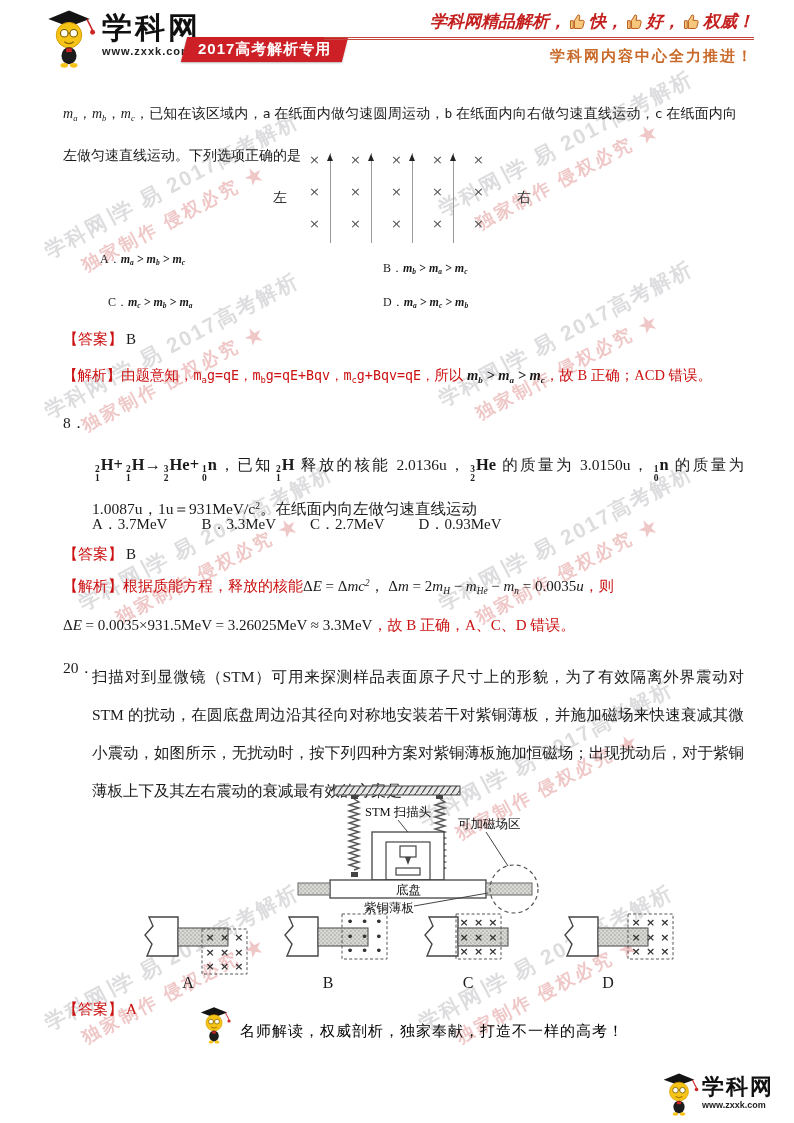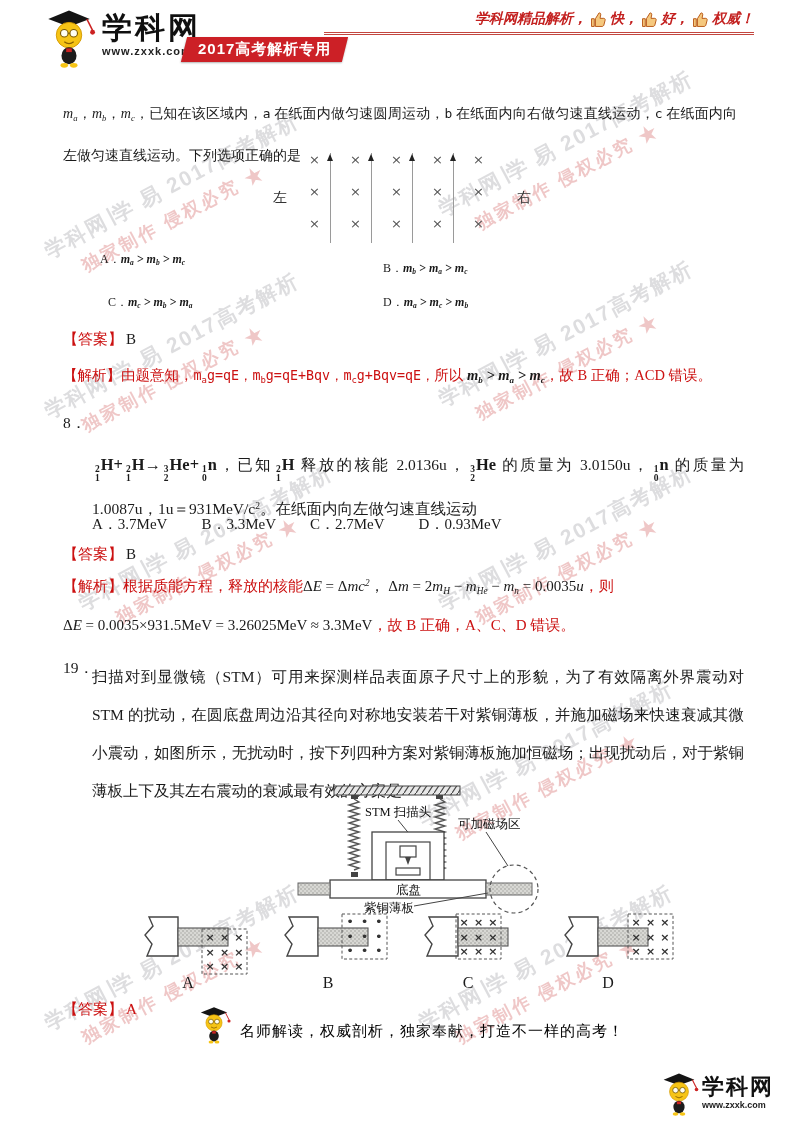--- a/index.html
+++ b/index.html
@@ -10,21 +10,21 @@
   
   .site-name{font-family:"Liberation Sans","DejaVu Sans",sans-serif;font-weight:900;
              font-size:30px;letter-spacing:3px;color:#101010;line-height:30px;}
   .site-url{font-family:"Liberation Sans",sans-serif;font-weight:bold;font-size:11px;
             letter-spacing:1px;color:#222;margin-top:2px;}
   .banner{background:#cc2026;color:#fff;transform:skewX(-14deg);padding:3px 14px;
           font-family:"Liberation Sans",sans-serif;font-weight:bold;font-size:15px;
           box-shadow:0 1px 2px rgba(0,0,0,.3);}
   .banner>span{display:inline-block;transform:skewX(14deg);letter-spacing:1px;}
   .slogan1{display:flex;justify-content:flex-end;align-items:center;gap:3px;
-           color:#c3201f;font-weight:bold;font-style:italic;font-size:14px;
+           color:#c3201f;font-weight:bold;font-style:italic;font-size:17px;
            border-bottom:3px double #c3463f;padding-bottom:4px;}
   .slogan2{margin-top:7px;text-align:right;color:#c96a2a;font-size:15px;font-weight:bold;
            font-family:"Liberation Sans",sans-serif;letter-spacing:2px;}
   .thumb{width:17px;height:17px;flex:0 0 auto;}
 
   
   .para{font-size:14px;line-height:37px;text-align:justify;}
   .m  {font-family:"Liberation Serif",serif;font-style:italic;}
   .mb {font-family:"Liberation Serif",serif;font-style:italic;font-weight:bold;}
   .mu {font-family:"Liberation Serif",serif;}
@@ -172,20 +172,21 @@
       <span>快，</span>
       <svg class="thumb" viewBox="0 0 22 22">
           <use href="#thumbup"></use>
         </svg>
       <span>好，</span>
       <svg class="thumb" viewBox="0 0 22 22">
           <use href="#thumbup"></use>
         </svg>
       <span>权威！</span>
     </div>
+    <div class="slogan2">学科网内容中心全力推进！</div>
   </div>
 
   <div class="abs para" style="left:63px;top:95px;width:674px"><span class="m">m</span><span class="m sb">a</span><span>，</span><span class="m">m</span><span class="m sb">b</span><span>，</span><span class="m">m</span><span class="m sb">c</span><span>，已知在该区域内，</span><span class="lt">a</span><span> 在纸面内做匀速圆周运动，</span><span class="lt">b</span><span> 在纸面内向右做匀速直线运动，</span><span class="lt">c</span><span> 在纸面内向左做匀速直线运动。下列选项正确的是</span></div>
 
   <div class="abs" id="field-fig" style="left:297px;top:151px">
     <span class="sidelab" style="left:-24px">左</span>
     <span class="sidelab" style="right:-24px">右</span>
   <span class="fsym" style="left: 12px; top: 2px;">×</span>
       <span class="fsym" style="left: 53px; top: 2px;">×</span>
       <span class="fsym" style="left: 94px; top: 2px;">×</span>
@@ -249,21 +250,21 @@
     <span>C．2.7MeV</span>
     <span>D．0.93MeV</span>
   </div>
 
   <div class="abs ansline" style="left:63px;top:545px">
     <span class="lab">【答案】</span><span class="val">B</span>
   </div>
   <div class="abs nowrap" style="left:63px;top:577px;font-size:15px"><span class="r">【解析】根据质能方程，释放的核能</span><span class="mu">Δ</span><span class="m">E</span><span class="mu"> = Δ</span><span class="m">mc</span><span class="m sp">2</span><span class="mu">， Δ</span><span class="m">m</span><span class="mu"> = 2</span><span class="m">m</span><span class="m sb">H</span><span class="mu"> − </span><span class="m">m</span><span class="m sb">He</span><span class="mu"> − </span><span class="m">m</span><span class="m sb">n</span><span class="mu"> = 0.0035</span><span class="m">u</span><span class="r">，则</span></div>
   <div class="abs nowrap" style="left:63px;top:616px;font-size:15px"><span class="mu">Δ</span><span class="m">E</span><span class="mu"> = 0.0035×931.5MeV = 3.26025MeV ≈ 3.3MeV</span><span class="r">，故 B 正确，A、C、D 错误。</span></div>
 
-  <span class="abs q-num" style="left:63px;top:658px">19．</span>
+  <span class="abs q-num" style="left:63px;top:658px">20．</span>
   <div class="abs" style="left:92px;top:658px;width:652px;font-size:15.5px;line-height:38px;text-align:justify">扫描对到显微镜（STM）可用来探测样品表面原子尺寸上的形貌，为了有效隔离外界震动对 STM 的扰动，在圆底盘周边沿其径向对称地安装若干对紫铜薄板，并施加磁场来快速衰减其微小震动，如图所示，无扰动时，按下列四种方案对紫铜薄板施加恒磁场；出现扰动后，对于紫铜薄板上下及其左右震动的衰减最有效的方案是</div>
 
   <svg class="abs" style="left:272px;top:784px" width="270" height="132" viewBox="0 0 270 132">
     <rect x="62" y="2" width="126" height="9" fill="url(#hatch)" stroke="#444" stroke-width="1"></rect>
     <rect x="79" y="11" width="7" height="4" fill="#444"></rect>
     <rect x="164" y="11" width="7" height="4" fill="#444"></rect>
     <path fill="none" stroke="#555" stroke-width="1.4" d="M82,15 l5,3 -10,3 10,3 -10,3 10,3 -10,3 10,3 -10,3 10,3 -10,3 10,3 -10,3 10,3 -10,3 10,3 -10,3 10,3 -10,3 10,3 -10,3 10,3 -10,3 10,3 -5,2"></path>
     <path fill="none" stroke="#555" stroke-width="1.4" d="M168,15 l5,3 -10,3 10,3 -10,3 10,3 -10,3 10,3 -10,3 10,3 -10,3 10,3 -10,3 10,3 -10,3 10,3 -10,3 10,3 -10,3 10,3 -10,3 10,3 -10,3 10,3 -5,2"></path>
     <rect x="79" y="88" width="7" height="5" fill="#444"></rect>
     <rect x="164" y="88" width="7" height="5" fill="#444"></rect>

